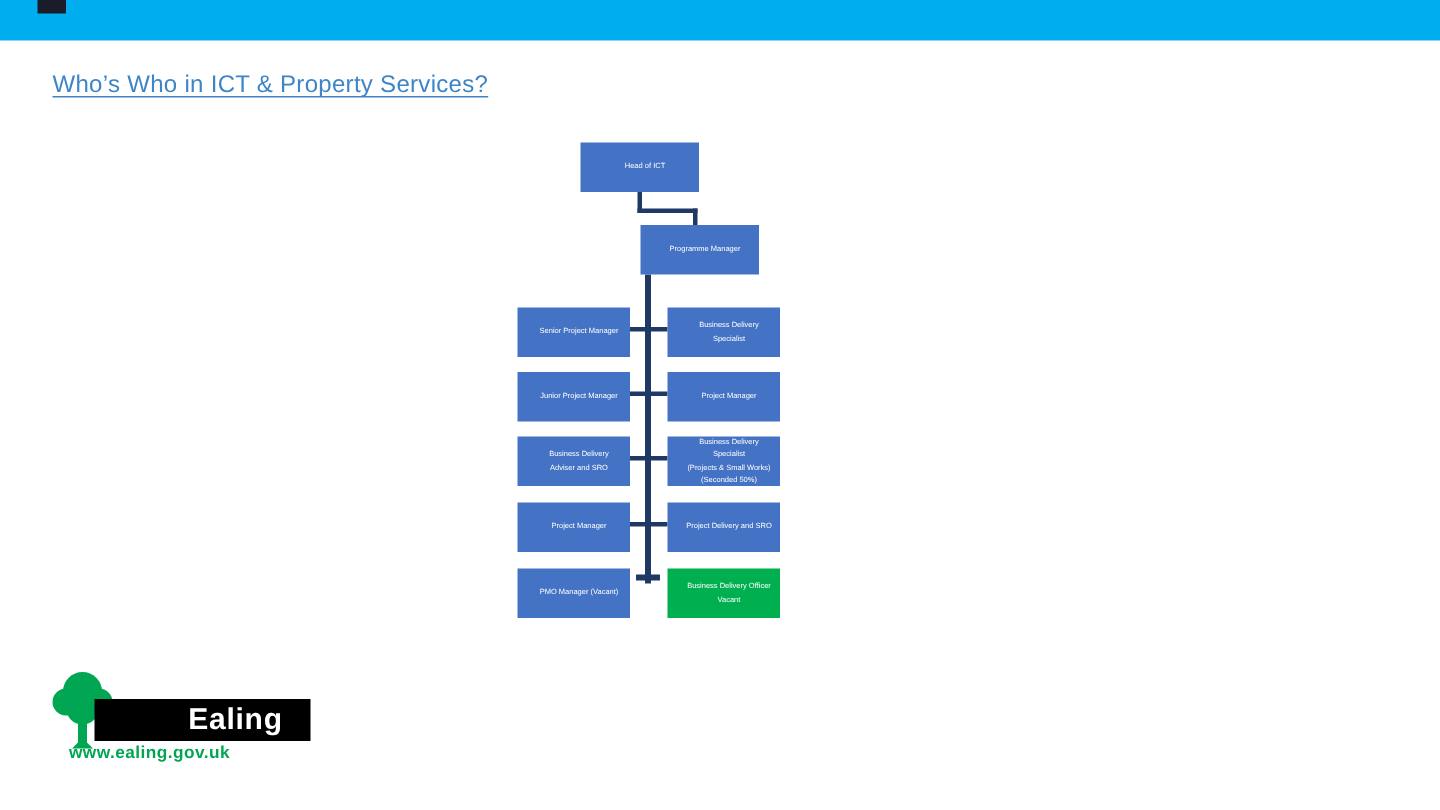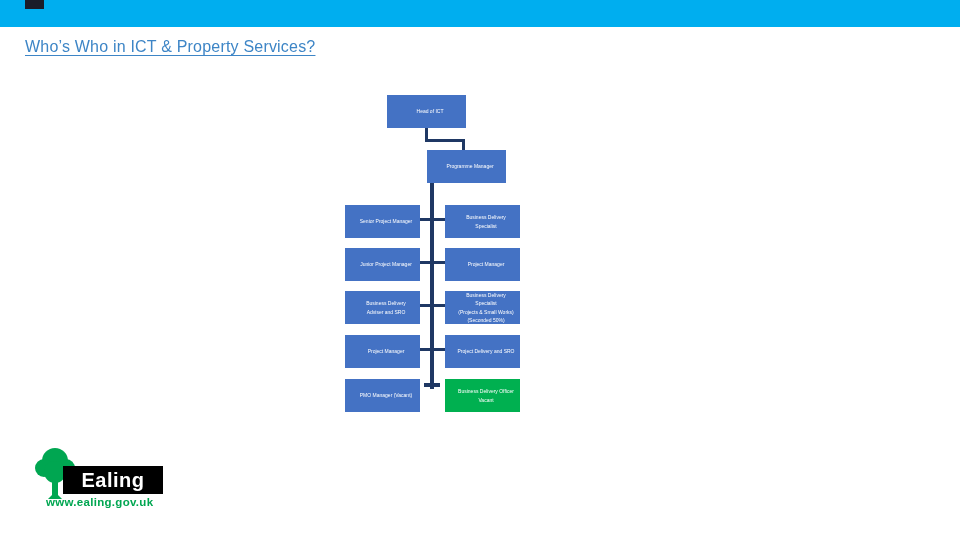--- a/index.html
+++ b/index.html
@@ -3,21 +3,21 @@
 <meta charset="utf-8">
 <style>
   html,body{margin:0;padding:0;background:#e9e9e9;font-family:"Liberation Sans",sans-serif;}
   .slide{position:relative;width:960px;height:540px;background:#ffffff;overflow:hidden;}
 
   
   .topbar{position:absolute;left:0;top:0;width:960px;height:27px;background:#00AEEF;}
   .notch{position:absolute;left:25px;top:0;width:19px;height:9px;background:#1a1d29;}
 
   
-  .title{position:absolute;left:25px;top:38px;margin:0;font-size:16px;font-weight:400;
+  .title{position:absolute;left:25px;top:38px;margin:10px;font-size:16px;font-weight:400;
          color:#3D85C6;text-decoration:underline;text-decoration-thickness:1px;
          text-underline-offset:3px;letter-spacing:.2px;}
 
   
   .obox{position:absolute;background:#4472C4;color:#ffffff;font-size:5px;line-height:1.7;
         display:flex;align-items:center;justify-content:center;text-align:center;
         white-space:pre-line;box-sizing:border-box;padding:2px 3px 2px 10px;}
   .obox.green{background:#00B050;}
 
   .b0{left:387px;top:95px;width:79px;height:33px;}
@@ -35,21 +35,21 @@
   .c-r1{left:420px;top:218px;width:25px;height:3px;}
   .c-r2{left:420px;top:261px;width:25px;height:3px;}
   .c-r3{left:420px;top:304px;width:25px;height:3px;}
   .c-r4{left:420px;top:348px;width:25px;height:3px;}
   .c-r5{left:424px;top:383px;width:16px;height:4px;}
 
   
   .logo{position:absolute;left:28px;top:444px;width:140px;height:70px;}
   .logo-tree{position:absolute;left:4px;top:2px;}
   .logo-box{position:absolute;left:35px;top:22px;width:100px;height:28px;background:#000000;
-            display:flex;align-items:center;justify-content:center;}
+            display:flex;align-items:center;justify-content:center;padding-left:44px;}
   .logo-box span{color:#ffffff;font-weight:700;font-size:20px;letter-spacing:.5px;}
   .logo-url{position:absolute;left:18px;top:52px;color:#00A651;font-weight:700;font-size:11.5px;
             letter-spacing:.3px;}
 </style>
 </head>
 <body>
 
 <div class="slide">
 
   <div class="topbar"></div>

